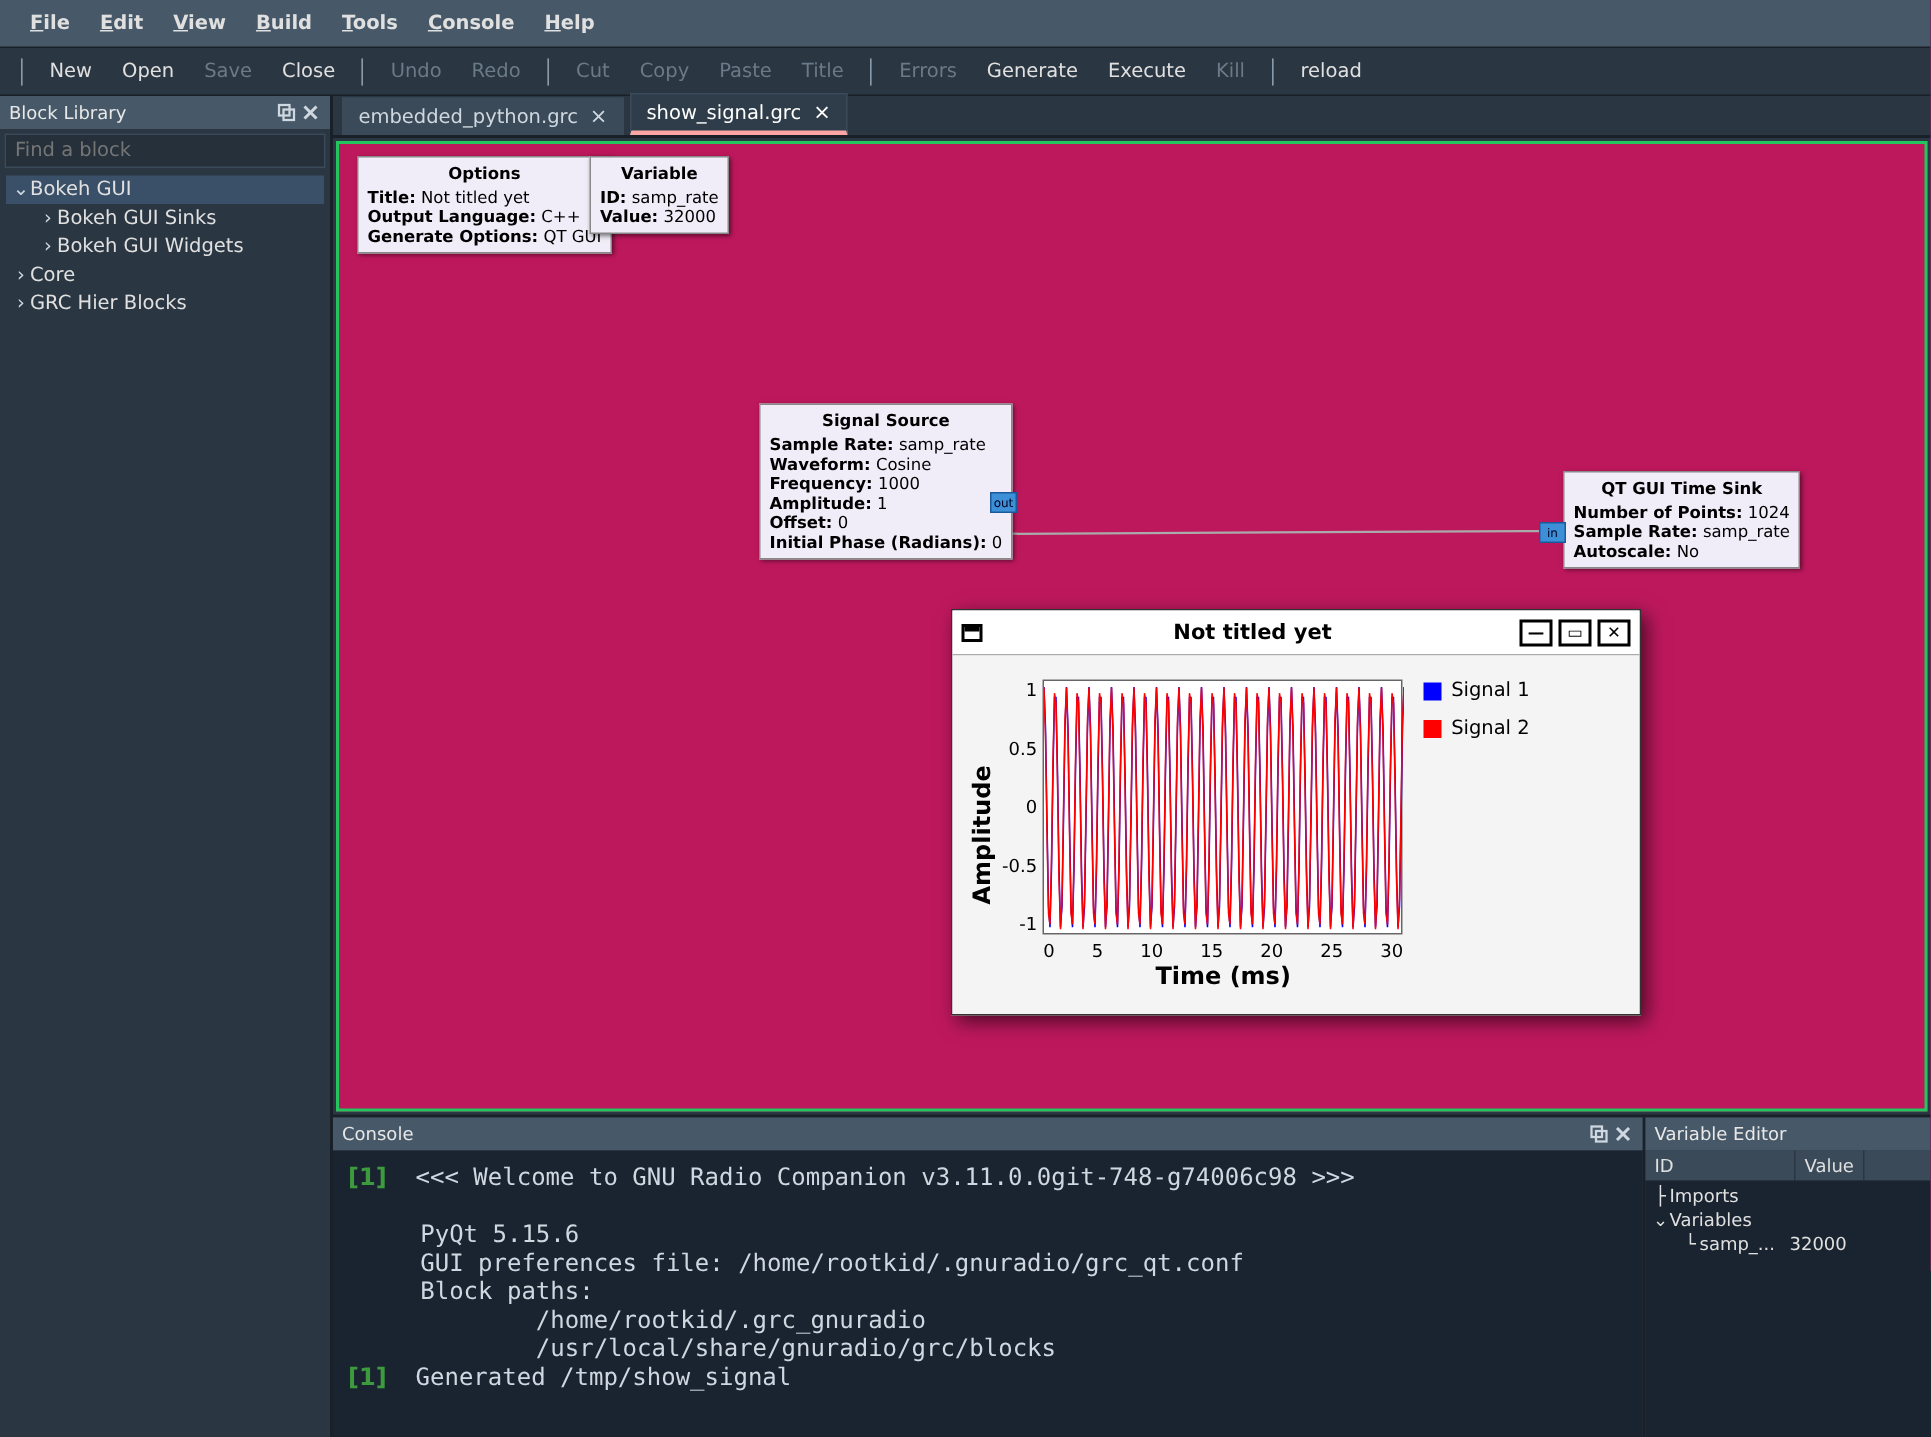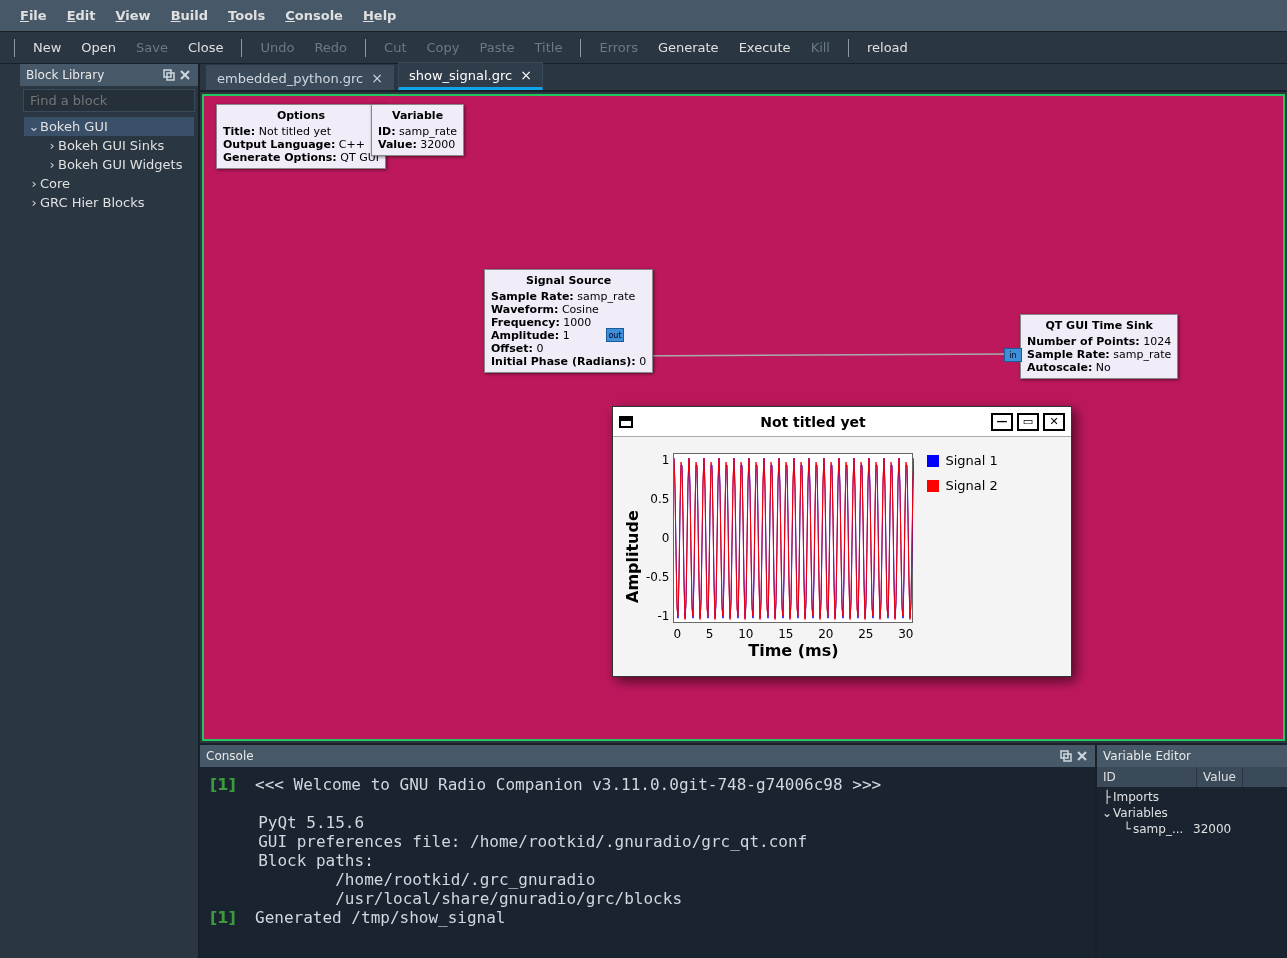--- a/index.html
+++ b/index.html
@@ -5,34 +5,34 @@
 * { margin:0; padding:0; box-sizing:border-box; font-family:"DejaVu Sans",sans-serif; }
 body { background:#2a3642; color:#e0e0e0; font-size:13px; overflow:hidden; width:1287px; height:958px; }
 .menubar { background:#475968; height:32px; display:flex; align-items:center; padding:0 10px; border-bottom:1px solid #1a2028;font-weight:bold;}
 .menubar .mi { padding:4px 10px; cursor:pointer; }
 .menubar .mi u { text-decoration:underline; }
 .toolbar { background:#2a3642; height:32px; display:flex; align-items:center; padding:0 6px; border-bottom:1px solid #1a2028;}
 .sep { width:1px; height:18px; background:#5a6a78; margin:0 8px; border-left:1px solid #8899aa;}
 .tbtn { padding:3px 10px; cursor:pointer; color:#e0e0e0;}
 .tbtn.dis { color:#6a7a88; }
 .main { display:flex; height:calc(100% - 64px); }
-.sidebar { width:200px; background:#2a3642; border-right:2px solid #1a2028; display:flex; flex-direction:column;padding-left:20px;}
+.sidebar { width:222px; background:#2a3642; border-right:2px solid #1a2028; display:flex; flex-direction:column;}
 .panel-header { background:#475968; height:22px; display:flex; align-items:center; padding:0 6px; color:#e8e8e8; font-size:12px;}
 .panel-header .spacer { flex:1;}
 .panel-header .ic { width:14px; height:14px; margin-left:2px; cursor:pointer;}
 .search { margin:3px; }
 .search input { width:100%; background:#25303a; border:1px solid #3a4a58; color:#cfd8e0; padding:3px 6px; font-size:13px;}
 .tree { flex:1; overflow:auto; padding:2px 4px;}
 .tree-item { padding:2px 4px; display:flex; align-items:center; cursor:pointer;}
 .tree-item.sel { background:#3a5068;}
 .tree-item .arr { width:12px; display:inline-block; text-align:center; color:#cfd8e0;}
 .center { flex:1; display:flex; flex-direction:column; min-width:0;}
 .tabs { display:flex; background:#2a3642; padding-left:6px; gap:4px; height:28px; align-items:flex-end; border-bottom:2px solid #1a2028;}
 .tab { background:#3a4a58; padding:4px 10px; display:flex; align-items:center; gap:8px; cursor:pointer; border:1px solid #3a4a58; border-bottom:none; color:#cfd8e0;}
-.tab.active { background:#2f3d4a; border-bottom:3px solid #0ea5e9; color:#fff;}
+.tab.active { background:#2f3d4a; border-bottom:3px solid #fca5a5; color:#fff;}
 .tab .x { font-size:14px;}
 .canvas { flex:1; background:#be185d; position:relative; border:2px solid #22c55e; margin:2px; overflow:hidden;}
 .block { position:absolute; background:#f0ecf8; border:1px solid #888; color:#000; font-size:11px; padding:4px 6px; box-shadow:1px 1px 3px rgba(0,0,0,0.5);}
 .block .bt { font-weight:bold; text-align:center; padding-bottom:3px;}
 .block .row b { font-weight:bold;}
 .port { position:absolute; width:18px; height:14px; background:#3d8fd8; font-size:8px; color:#002; display:flex; align-items:center; justify-content:center; border:1px solid #1a5a9a;}
 svg.wire { position:absolute; top:0; left:0; width:100%; height:100%; pointer-events:none;}
 .qtwin { position:absolute; background:#fff; border:1px solid #333; box-shadow:4px 4px 12px rgba(0,0,0,0.6);}
 .qtwin .titlebar { background:#fff; height:30px; display:flex; align-items:center; border-bottom:1px solid #aaa; padding:0 6px;}
 .qtwin .titlebar .ticon { width:14px; height:12px; border:2px solid #000; margin-right:6px; position:relative;}
@@ -179,21 +179,21 @@
           <div class="row"><b>Amplitude:</b> 1</div>
           <div class="row"><b>Offset:</b> 0</div>
           <div class="row"><b>Initial Phase (Radians):</b> 0</div>
         </div>
         <div class="block" style="left: 816px; top: 218px;">
           <div class="bt">QT GUI Time Sink</div>
           <div class="row"><b>Number of Points:</b> 1024</div>
           <div class="row"><b>Sample Rate:</b> samp_rate</div>
           <div class="row"><b>Autoscale:</b> No</div>
         </div>
-        <div class="port" style="left: 402px; top: 232px;">out</div>
+        <div class="port" style="left: 434px; top: 232px;">out</div>
         <div class="port" style="left: 800px; top: 252px;">in</div>
         <div class="qtwin" style="left: 408px; top: 310px; width: 460px;">
           <div class="titlebar">
             <span class="ticon"></span>
             <span class="tt">Not titled yet</span>
             <span class="wbtn">—</span>
             <span class="wbtn">▭</span>
             <span class="wbtn">✕</span>
           </div>
           <div class="plot">

